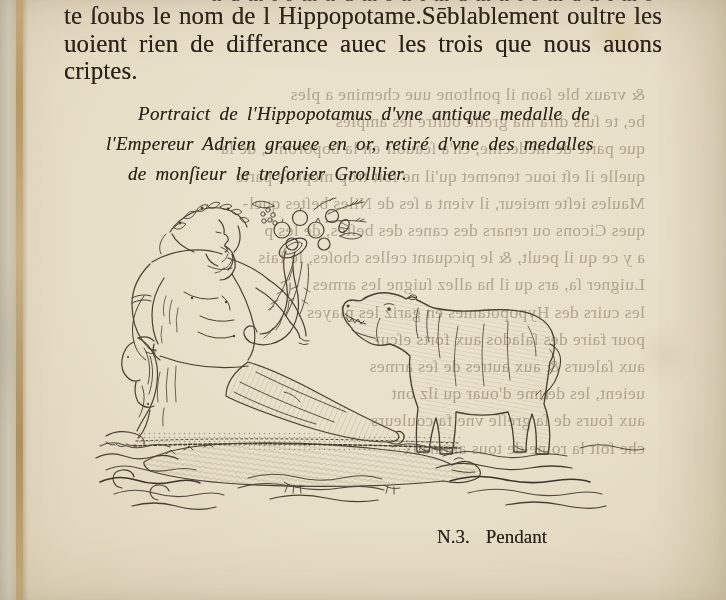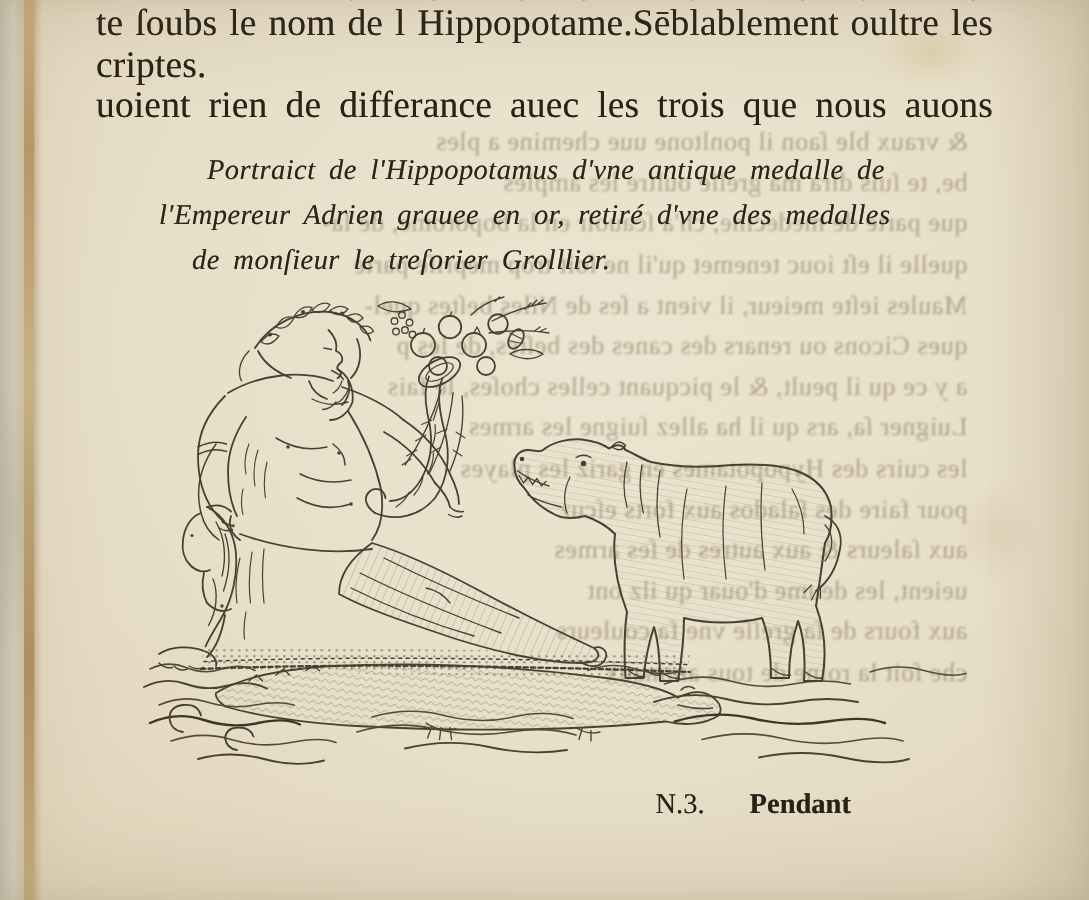--- a/index.html
+++ b/index.html
@@ -41,21 +41,21 @@
 
   .caption{position:absolute;left:60px;top:99px;width:610px;color:#2c2418;font-style:italic;}
   .cline{font-size:19px;line-height:30px;height:30px;white-space:nowrap;
     word-spacing:4px;letter-spacing:.3px;text-shadow:0 0 .4px rgba(44,36,24,.55);}
   .cl1{margin-left:78px;} .cl2{margin-left:46px;} .cl3{margin-left:68px;}
 
   .woodcut{position:absolute;left:88px;top:196px;width:580px;height:324px;}
 
   .signature{position:absolute;left:437px;top:526px;font-size:19px;color:#2b2217;
     text-shadow:0 0 .4px rgba(43,34,23,.6);}
-  .signature .catch{margin-left:30px;font-weight:bold;}
+  .signature .catch{margin-left:16px;}
 </style>
 </head>
 <body>
 
 <div class="photo">
   <div class="left-strip"></div>
   <div class="crease"></div>
   <div class="crease2"></div>
   <div class="right-curve"></div>
   <div class="stain1"></div>
@@ -78,22 +78,22 @@
     <div class="ghost-line" style="top:410px">aux fours de ſa greſſe vne fa couleurs</div>
     <div class="ghost-line" style="top:438px">che ſoit la roine de tous animaux</div>
   </div>
 
   <div class="top-partial">
     <span>n u m i s m n u m s n i m u m n i s m u n i m s</span>
   </div>
 
   <div class="para">
     <div class="pline just">te ſoubs le nom de l Hippopotame.Sēblablement oultre les mar-</div>
+    <div class="pline just">uoient rien de differance auec les trois que nous auons deſia deſ-</div>
     <div class="pline">criptes.</div>
-    <div class="pline just">uoient rien de differance auec les trois que nous auons deſia deſ-</div>
   </div>
 
   <div class="caption">
     <div class="cline cl1">Portraict de l'Hippopotamus d'vne antique medalle de</div>
     <div class="cline cl2">l'Empereur Adrien grauee en or, retiré d'vne des medalles</div>
     <div class="cline cl3">de monſieur le treſorier Grolllier.</div>
   </div>
 
   <svg class="woodcut" viewBox="0 0 580 324" fill="none" stroke="#4a4031" stroke-width="1.2" stroke-linecap="round" stroke-linejoin="round">
     <defs>

